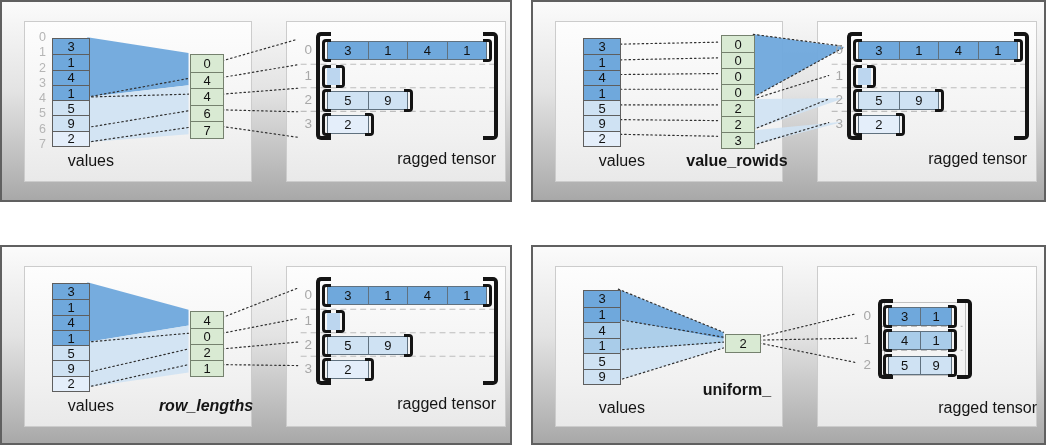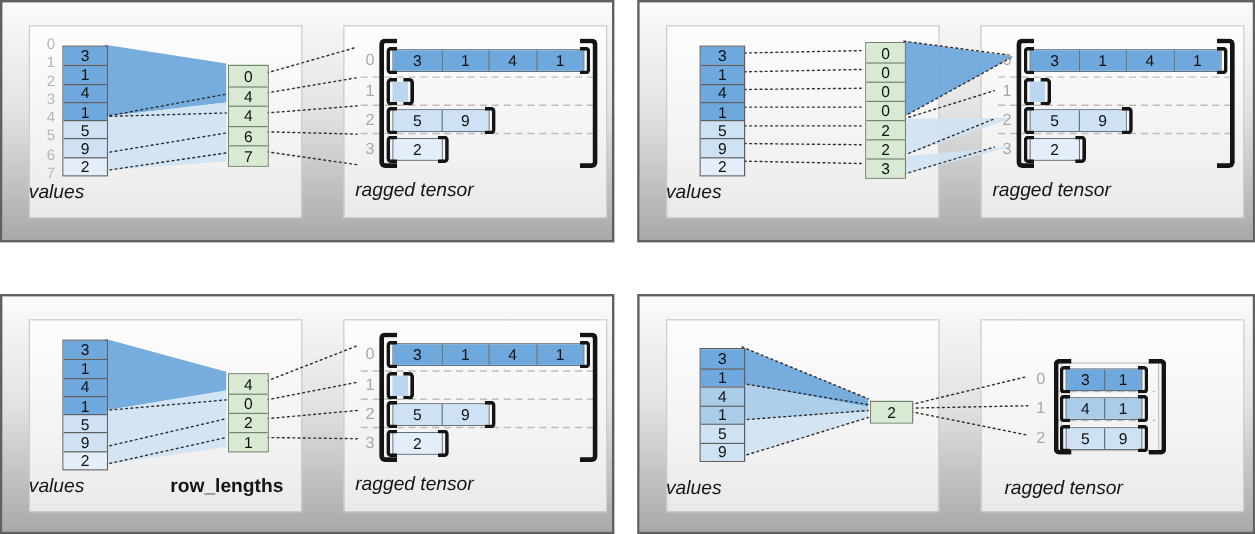--- a/index.html
+++ b/index.html
@@ -25,21 +25,21 @@
   .gcol .gcell:first-child{border-top:none;}
   .q1 .gcell{height:16.6px;} .q2 .gcell{height:16px;} .q3 .gcell{height:16px;}
   .q4 .gcell{height:17px;width:34px;}
   .q4 .vcell{height:15.5px;}
   .s-d{background:var(--dark_blue,#6fa8dc);}
   .s-m{background:var(--medium_blue,#a9cce9);}
   .s-l{background:var(--light_blue,#cfe2f3);}
   .s-xl{background:var(--pale_blue,#e4eefa);}
   .bidxcol{position:absolute;display:flex;flex-direction:column;}
   .bidx{width:20px;height:15.3px;text-align:right;color:#b5b5b5;font-size:12.5px;line-height:15.3px;}
-  .lbl{position:absolute;text-align:left;font-size:16px;color:#151515;font-style:italic;}
+  .lbl{position:absolute;text-align:right;font-size:16px;color:#151515;}
   .plbl{position:absolute;text-align:center;font-size:16px;font-weight:bold;color:#151515;}
   .trow{position:absolute;display:flex;align-items:center;height:23px;}
   .tcells{display:flex;height:19px;border:1px solid #60717f;background:#fff;box-sizing:border-box;}
   .tcell{box-sizing:border-box;width:39.5px;border-left:1px solid #60717f;display:flex;
          align-items:center;justify-content:center;font-size:13px;color:#111;}
   .tcells .tcell:first-child{border-left:none;}
   .tcells.empty{width:13px;background:#bcd6ef;border:none;height:17px;}
   .q4 .tcell{width:31px;}
   .bk{box-sizing:border-box;width:9px;height:23px;border:3.5px solid #141414;flex:0 0 auto;
       position:relative;z-index:2;background:transparent;}
@@ -178,20 +178,21 @@
     <div class="gcol" style="left:188px;top:33px;">
         <div class="gcell">0</div>
         <div class="gcell">0</div>
         <div class="gcell">0</div>
         <div class="gcell">0</div>
         <div class="gcell">2</div>
         <div class="gcell">2</div>
         <div class="gcell">3</div>
       </div>
     <div class="lbl" style="left:22px;top:150px;width:90px;">values</div>
+    <div class="plbl" style="left:134px;top:150px;width:140px;">value_rowids</div>
     <div class="obk l" style="left:314px;top:30px;height:108px;"></div>
     <div class="obk r" style="left:481px;top:30px;height:108px;"></div>
     <div class="ridx" style="top:40px;">0</div>
     <div class="ridx" style="top:66px;">1</div>
     <div class="ridx" style="top:90px;">2</div>
     <div class="ridx" style="top:114px;">3</div>
     <div class="trow" style="left:320px;top:37px;">
       <span class="bk l"></span>
       <div class="tcells">
           <div class="tcell s-d">3</div>
@@ -250,21 +251,21 @@
         <div class="vcell s-l">9</div>
         <div class="vcell s-xl">2</div>
       </div>
     <div class="gcol" style="left:188px;top:64px;">
         <div class="gcell">4</div>
         <div class="gcell">0</div>
         <div class="gcell">2</div>
         <div class="gcell">1</div>
       </div>
     <div class="lbl" style="left:22px;top:150px;width:90px;">values</div>
-    <div class="plbl" style="left:127px;top:150px;width:120px;">row_lengths</div>
+    <div class="plbl" style="left:144px;top:150px;width:120px;font-style:italic;">row_lengths</div>
     <div class="obk l" style="left:314px;top:30px;height:108px;"></div>
     <div class="obk r" style="left:481px;top:30px;height:108px;"></div>
     <div class="ridx" style="top:40px;">0</div>
     <div class="ridx" style="top:66px;">1</div>
     <div class="ridx" style="top:90px;">2</div>
     <div class="ridx" style="top:114px;">3</div>
     <div class="trow" style="left:320px;top:37px;">
       <span class="bk l"></span>
       <div class="tcells">
           <div class="tcell s-d">3</div>
@@ -319,20 +320,21 @@
         <div class="vcell s-d">1</div>
         <div class="vcell s-m">4</div>
         <div class="vcell s-m">1</div>
         <div class="vcell s-l">5</div>
         <div class="vcell s-l">9</div>
       </div>
     <div class="gcol" style="left:192px;top:87px;">
         <div class="gcell">2</div>
       </div>
     <div class="lbl" style="left:22px;top:152px;width:90px;">values</div>
+    <div class="plbl" style="left:134px;top:134px;width:140px;">uniform_</div>
     <div class="grect" style="left:351px;top:55px;width:82px;height:74px;"></div>
     <div class="obk l" style="left:345px;top:52px;height:80px;"></div>
     <div class="obk r" style="left:424px;top:52px;height:80px;"></div>
     <div class="ridx" style="top:61px;">0</div>
     <div class="ridx" style="top:85px;">1</div>
     <div class="ridx" style="top:110px;">2</div>
     <div class="trow" style="left:350px;top:58px;">
       <span class="bk l"></span>
       <div class="tcells">
           <div class="tcell s-d">3</div>

